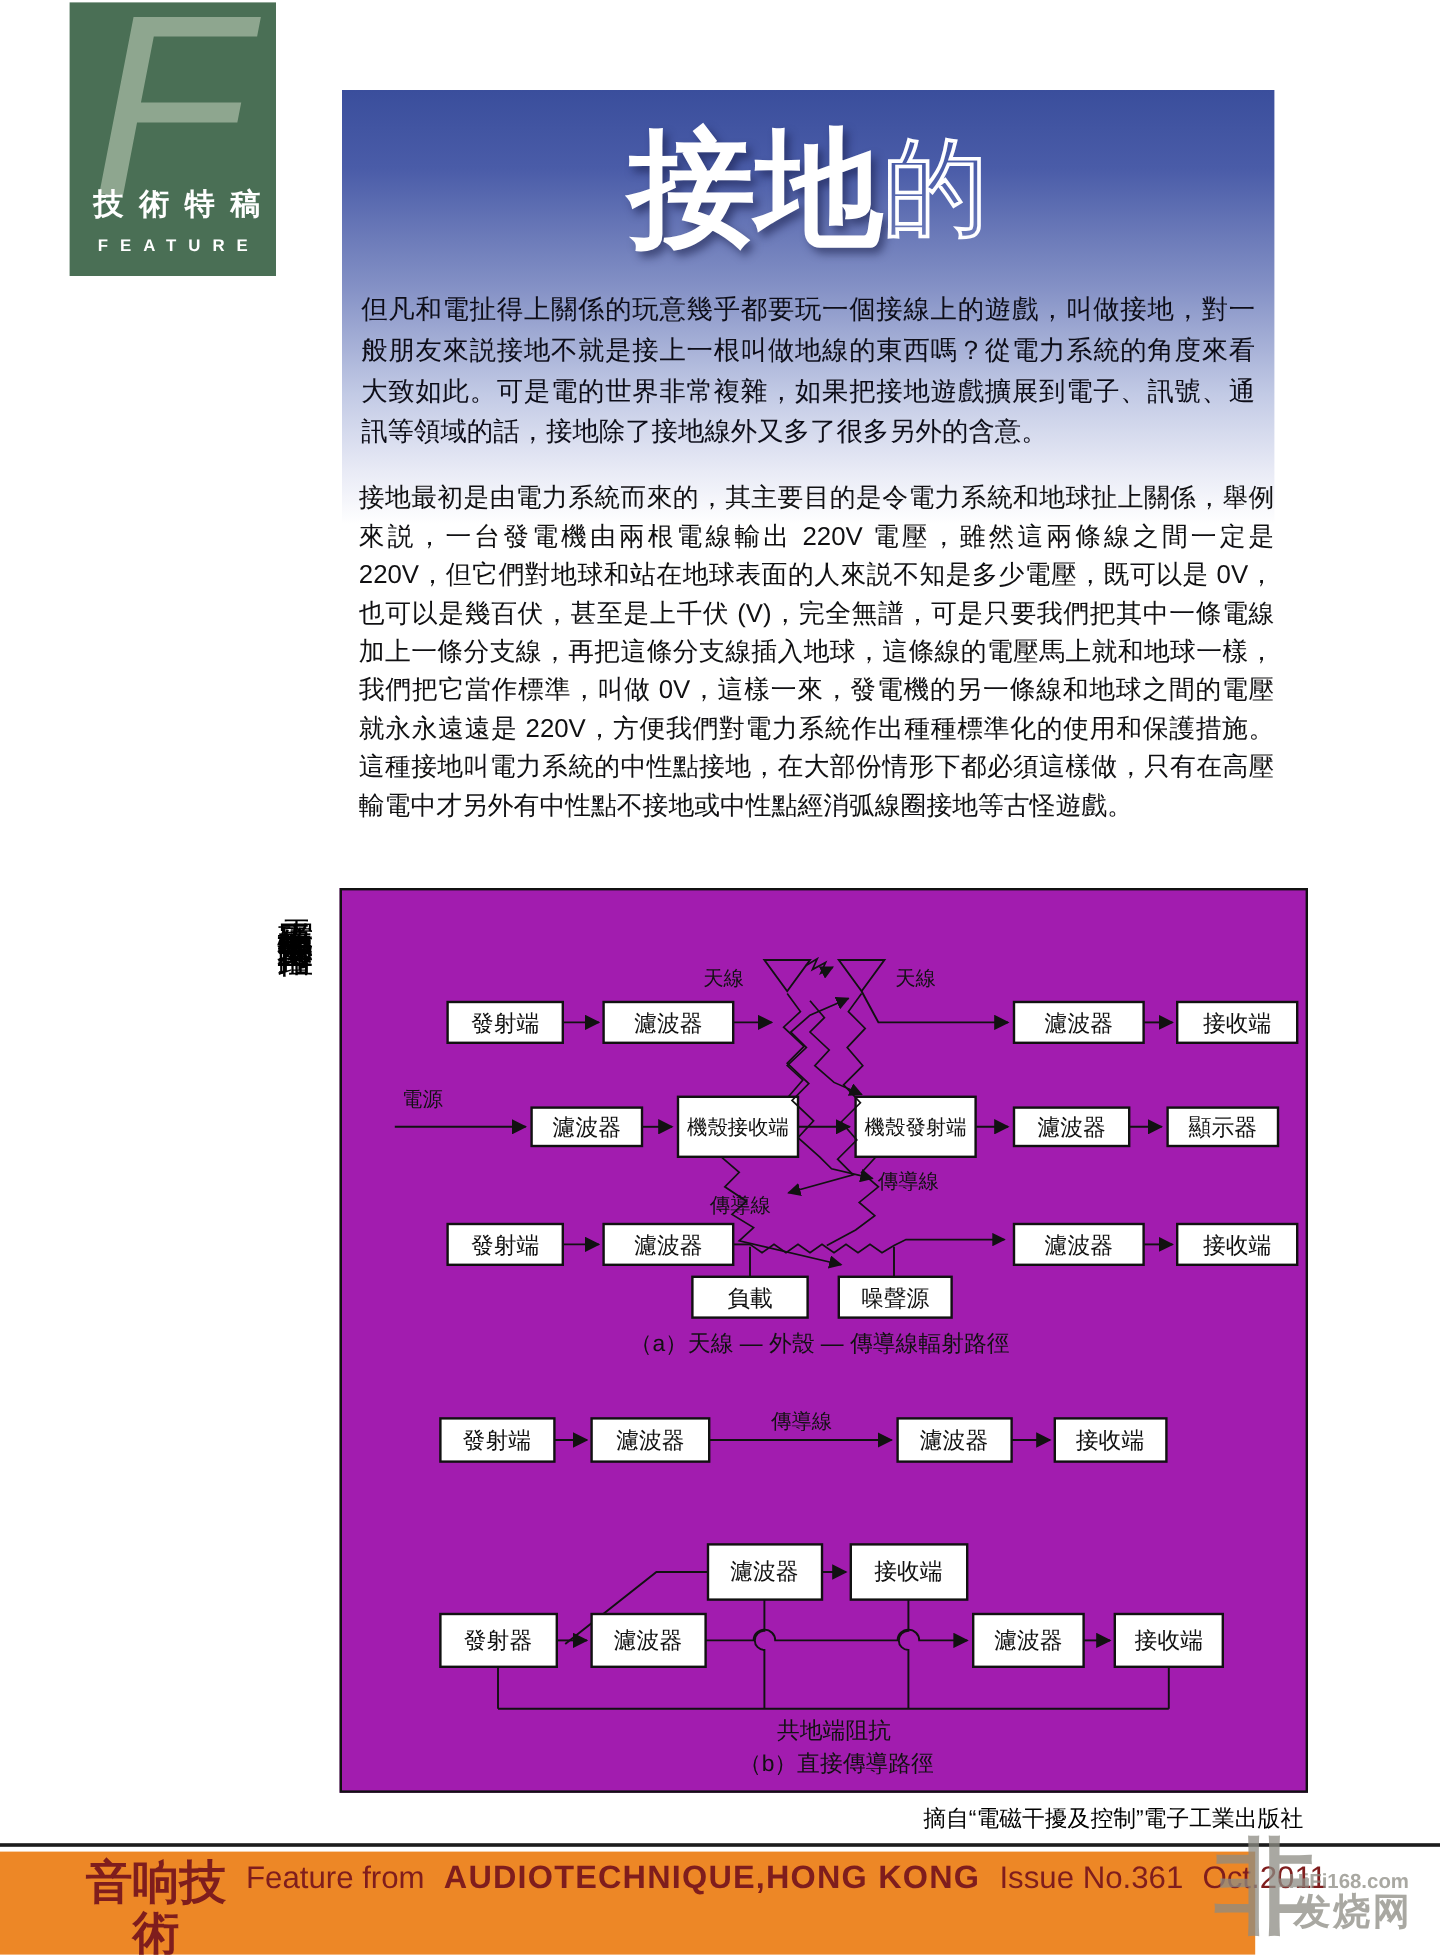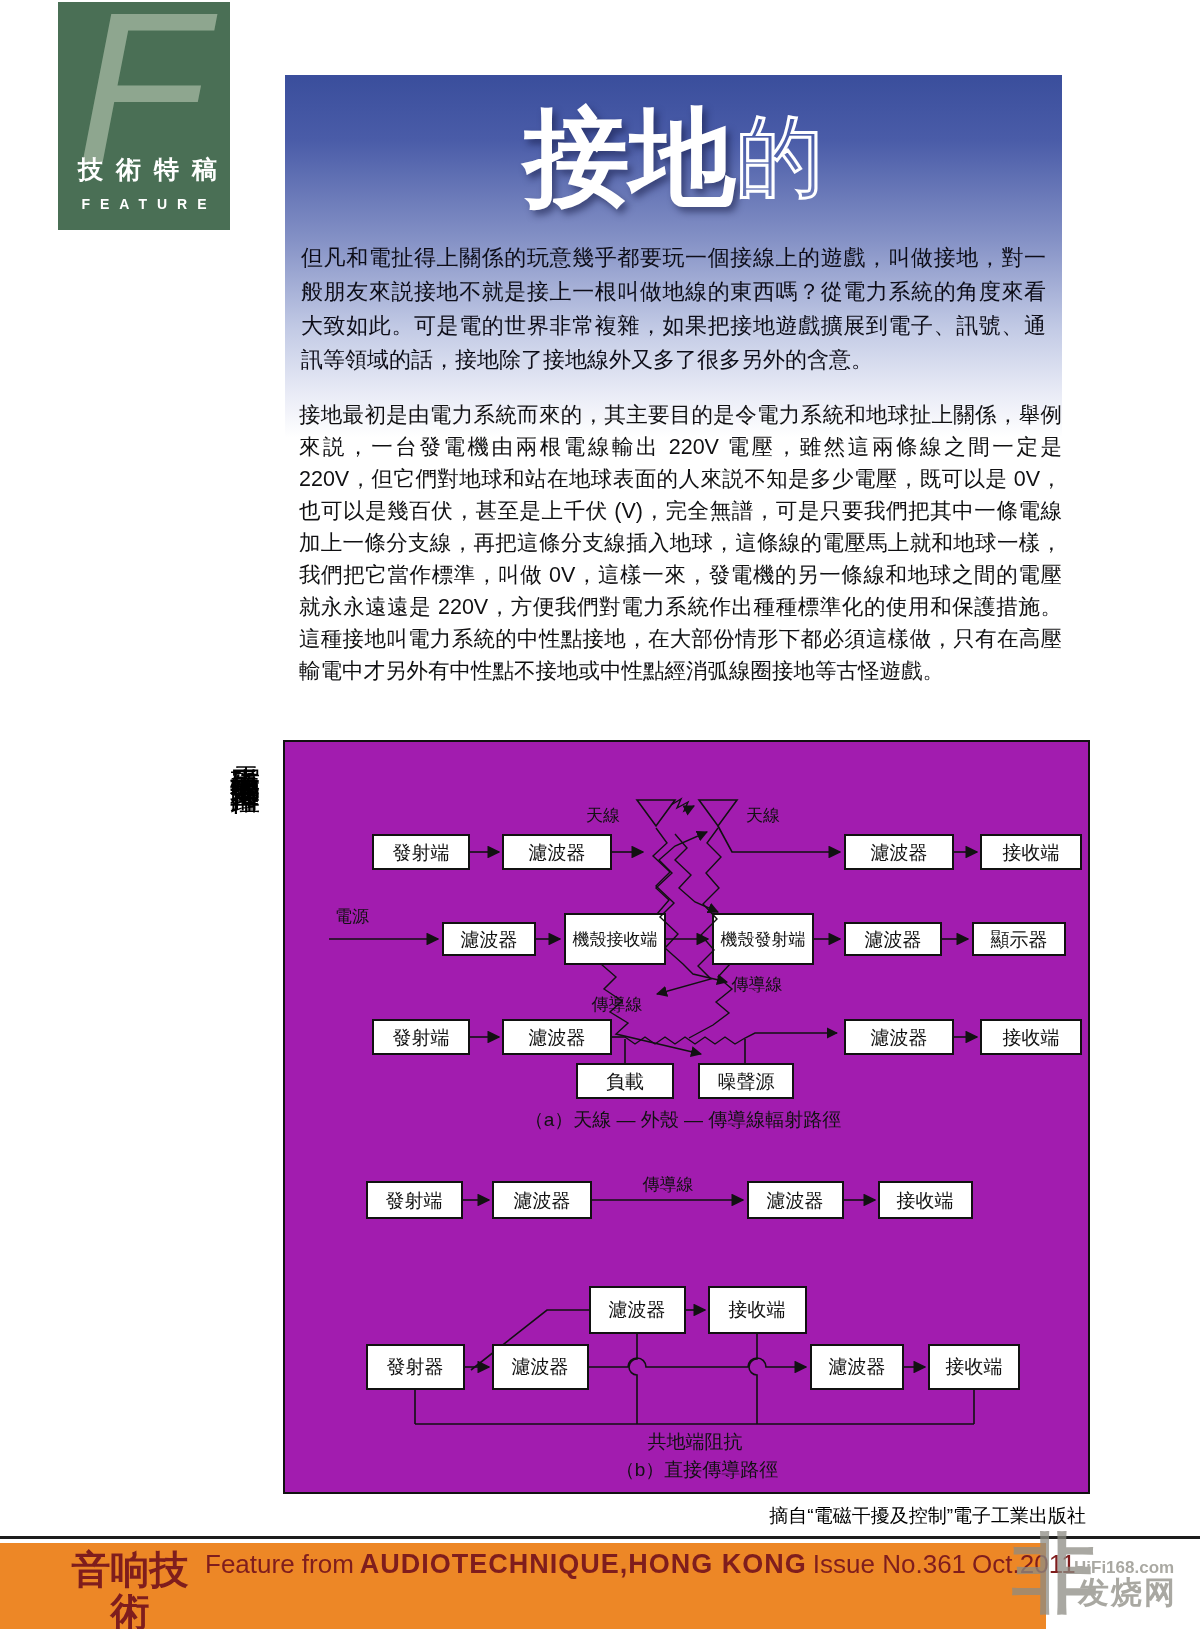--- a/index.html
+++ b/index.html
@@ -42,21 +42,21 @@
   .lbl{font-size:17px;font-weight:500;}
   .cap{font-size:19px;font-weight:500;text-anchor:middle;}
   
   .attrib{position:absolute;right:114px;top:1503px;font-size:19px;color:#000000;font-weight:500;}
   
   .rule{position:absolute;left:0;top:1536px;width:1200px;height:3px;background:#1c1c1c;}
   .footer{position:absolute;left:0;top:1543px;width:1016px;height:86px;background:#ed8726;color:#7f1d1d;padding-left:30px;}
   .f-logo{position:absolute;left:55px;top:6px;width:150px;text-align:center;}
   .f-logo .cn{font-size:39px;font-weight:900;letter-spacing:0px;line-height:42px;}
   .f-lines{position:absolute;left:205px;top:6px;width:900px;}
-  .f-row1{display:flex;align-items:baseline;gap:6px;white-space:nowrap;}
+  .f-row1{display:flex;align-items:baseline;gap:16px;white-space:nowrap;}
   .f-row1 .light{font-size:26px;font-weight:300;}
   .f-row1 .brand{font-size:27px;font-weight:700;letter-spacing:1px;}
   .f-row2{display:flex;align-items:baseline;gap:26px;white-space:nowrap;margin-top:6px;}
   .f-row2 .sp{font-size:22px;font-weight:400;letter-spacing:20px;}
   .f-row2 .brand2{font-size:24px;font-weight:700;letter-spacing:14px;}
   .f-row2 .num{font-size:22px;font-weight:400;letter-spacing:5px;}
   
   .wm{position:absolute;left:1012px;top:1516px;width:190px;height:110px;color:#8d8c83;opacity:.75;z-index:5;}
   .wm .mark{position:absolute;left:0;top:14px;font-size:86px;font-weight:900;line-height:86px;}
   .wm .url{position:absolute;left:62px;top:42px;font-size:17px;font-weight:700;}

